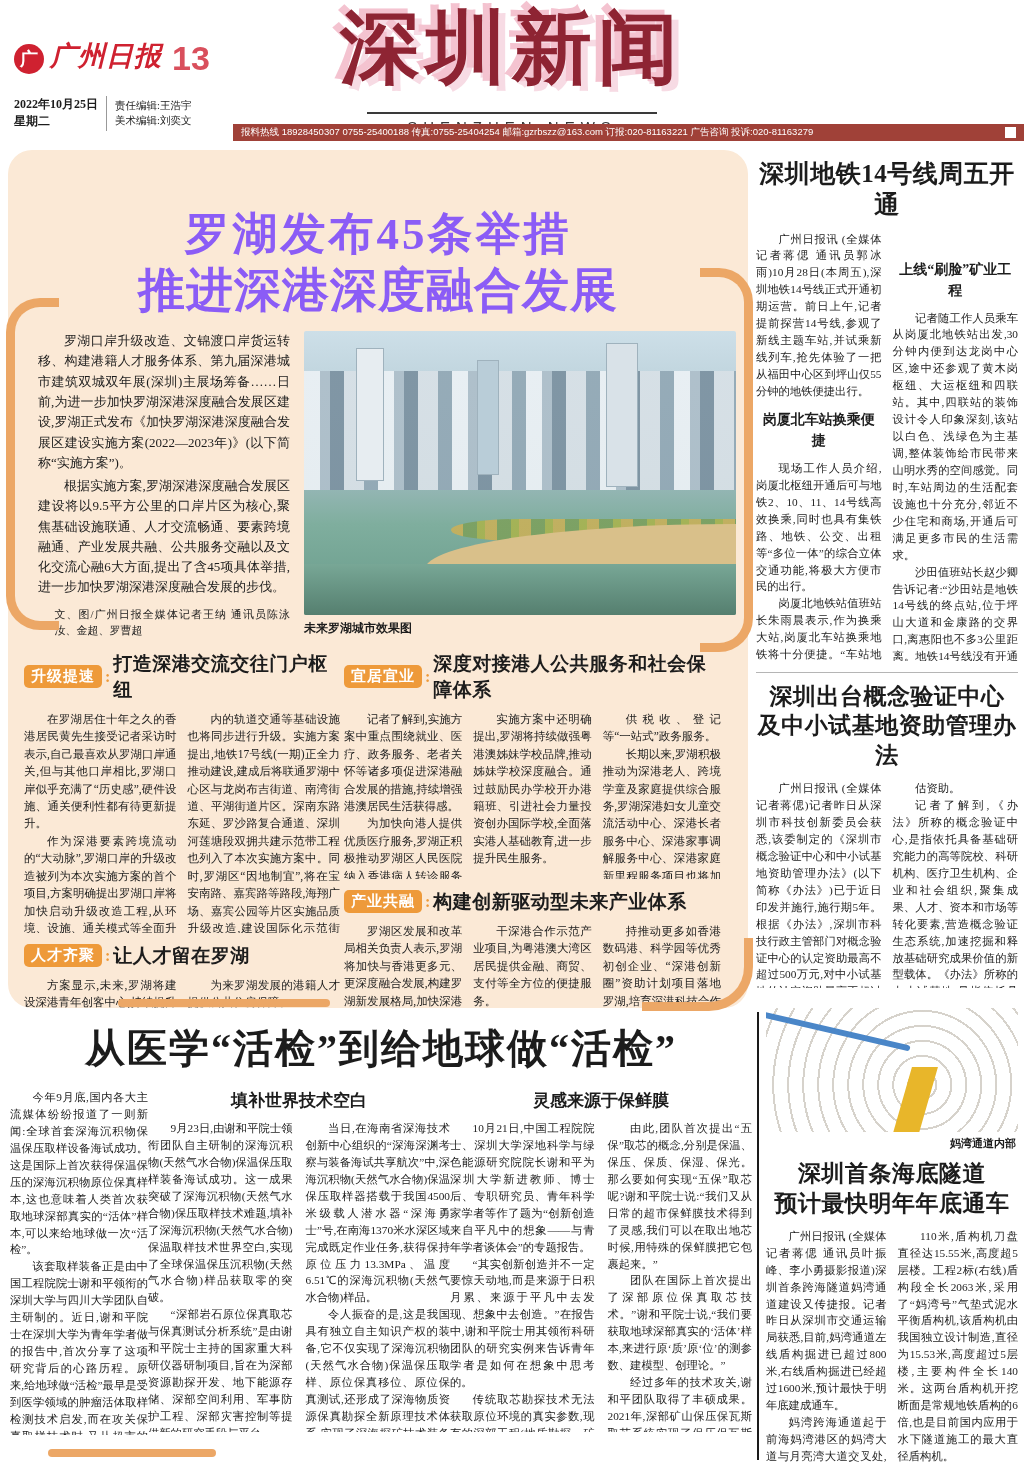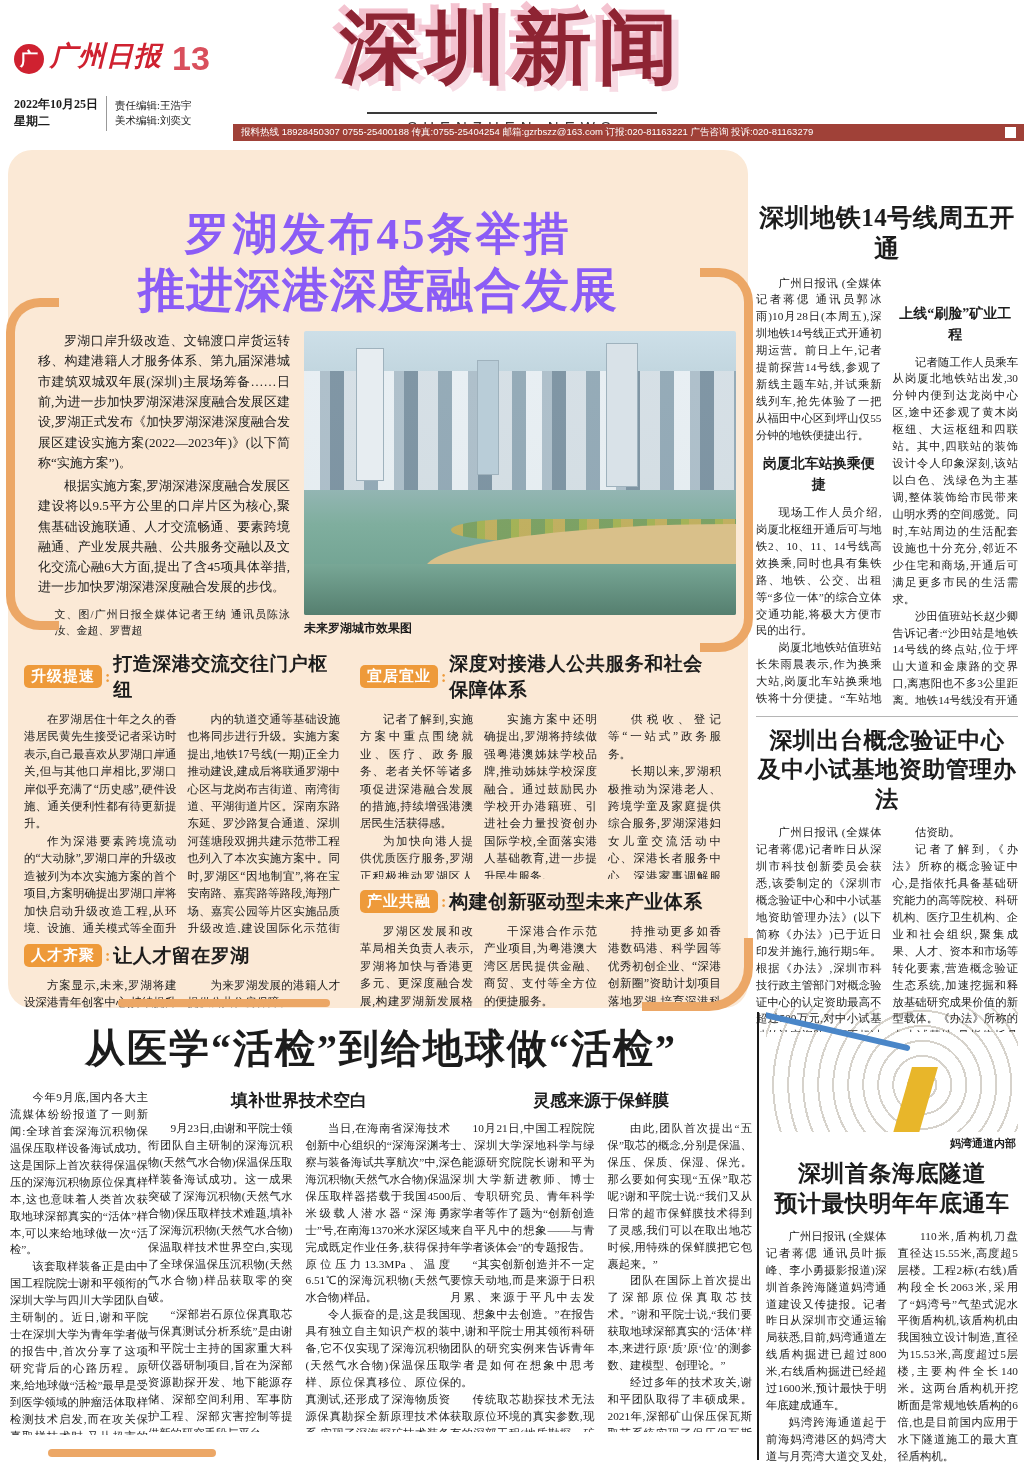--- a/index.html
+++ b/index.html
@@ -42,21 +42,21 @@
   .skyline{position:absolute;left:0;right:0;top:14%;height:42%;opacity:.95;
         background:repeating-linear-gradient(90deg,#eaf0f4 0 16px,#aebfca 16px 26px,#7d93a2 26px 40px,#d7e0e6 40px 60px,#93a9b6 60px 74px);}
   .tower{position:absolute;background:#e7edf1;border:1px solid #9fb2bd;}
   .bank{position:absolute;bottom:16%;right:0;width:72%;height:16%;background:#d9c08a;
         border-radius:100% 0 0 100%/100% 0 0 0;}
   .trees{position:absolute;bottom:26%;right:0;width:66%;height:8%;
         background:repeating-linear-gradient(90deg,#c8b05a 0 12px,#7ca05e 12px 26px,#a8b34f 26px 34px);
         border-radius:50% 0 0 50%/100% 0 0 100%;opacity:.9;}
   .water{position:absolute;bottom:0;left:0;right:0;height:18%;background:linear-gradient(180deg,#78a796,#557f6f);}
   .photo-caption{font-size:12px;font-weight:bold;padding:5px 12px 0 0;}
-  .sections-row{display:flex;gap:20px;padding:0 27px 0 16px;margin-top:2px;}
+  .sections-row{display:flex;gap:4px;padding:0 27px 0 16px;margin-top:2px;}
   .sec-left{width:316px;}
   .sec-right{flex:1;}
   .sec-header{display:flex;align-items:center;gap:3px;margin:10px 0 8px;}
   .pill{background:#ee9a3a;color:#fff;font-weight:bold;font-size:15px;padding:2px 7px;border-radius:5px;
         letter-spacing:1px;flex:none;}
   .colon{color:#ee9a3a;font-weight:900;font-size:16px;}
   .sec-title{font-size:19px;font-weight:900;letter-spacing:.5px;}
   .sec-body{display:flex;gap:11px;overflow:hidden;text-align:justify;}
   .tcol{flex:1;font-size:11.5px;line-height:1.52;color:#1d1d1d;}
   .para{text-indent:2em;margin:0;}
@@ -67,21 +67,21 @@
         border-left:9px solid #eca766;border-top:9px solid #eca766;border-bottom:9px solid #eca766;
         border-top-left-radius:34px;border-bottom-left-radius:34px;}
   .bracket-r{position:absolute;left:700px;top:268px;width:44px;height:366px;
         border-right:9px solid #eca766;border-top:9px solid #eca766;border-bottom:9px solid #eca766;
         border-top-right-radius:34px;border-bottom-right-radius:34px;}
   .corner-br{position:absolute;left:642px;top:938px;width:102px;height:64px;
         border-right:9px solid #eca766;border-bottom:9px solid #eca766;border-bottom-right-radius:44px;}
   .bar-talent{position:absolute;left:118px;top:999px;width:212px;height:8px;background:#eca766;border-radius:4px;}
   .bar-bottom{position:absolute;left:48px;top:1449px;width:168px;height:8px;background:#eca766;border-radius:4px;}
   
-  .rail{position:absolute;left:756px;top:158px;width:262px;margin-top:44px;}
+  .rail{position:absolute;left:756px;top:158px;width:262px;}
   .rail-headline{font-size:25px;font-weight:900;text-align:center;letter-spacing:.5px;line-height:1.25;}
   .rail-body{display:flex;gap:11px;margin-top:10px;height:430px;overflow:hidden;text-align:justify;}
   .rail .tcol{font-size:11.3px;line-height:1.5;}
   .subhead{text-align:center;font-weight:900;font-size:14px;margin:9px 0;}
   .rule{border-top:1px solid #b5b5b5;margin:11px 0 9px;}
   .concept-headline{font-size:23px;font-weight:900;text-align:center;line-height:1.3;letter-spacing:.5px;}
   .concept-body{display:flex;gap:11px;margin-top:9px;height:208px;overflow:hidden;text-align:justify;}
   
   .bottom-left{position:absolute;left:10px;top:1016px;width:742px;}
   .kicker{text-align:center;font-size:17px;font-weight:600;letter-spacing:1px;}

